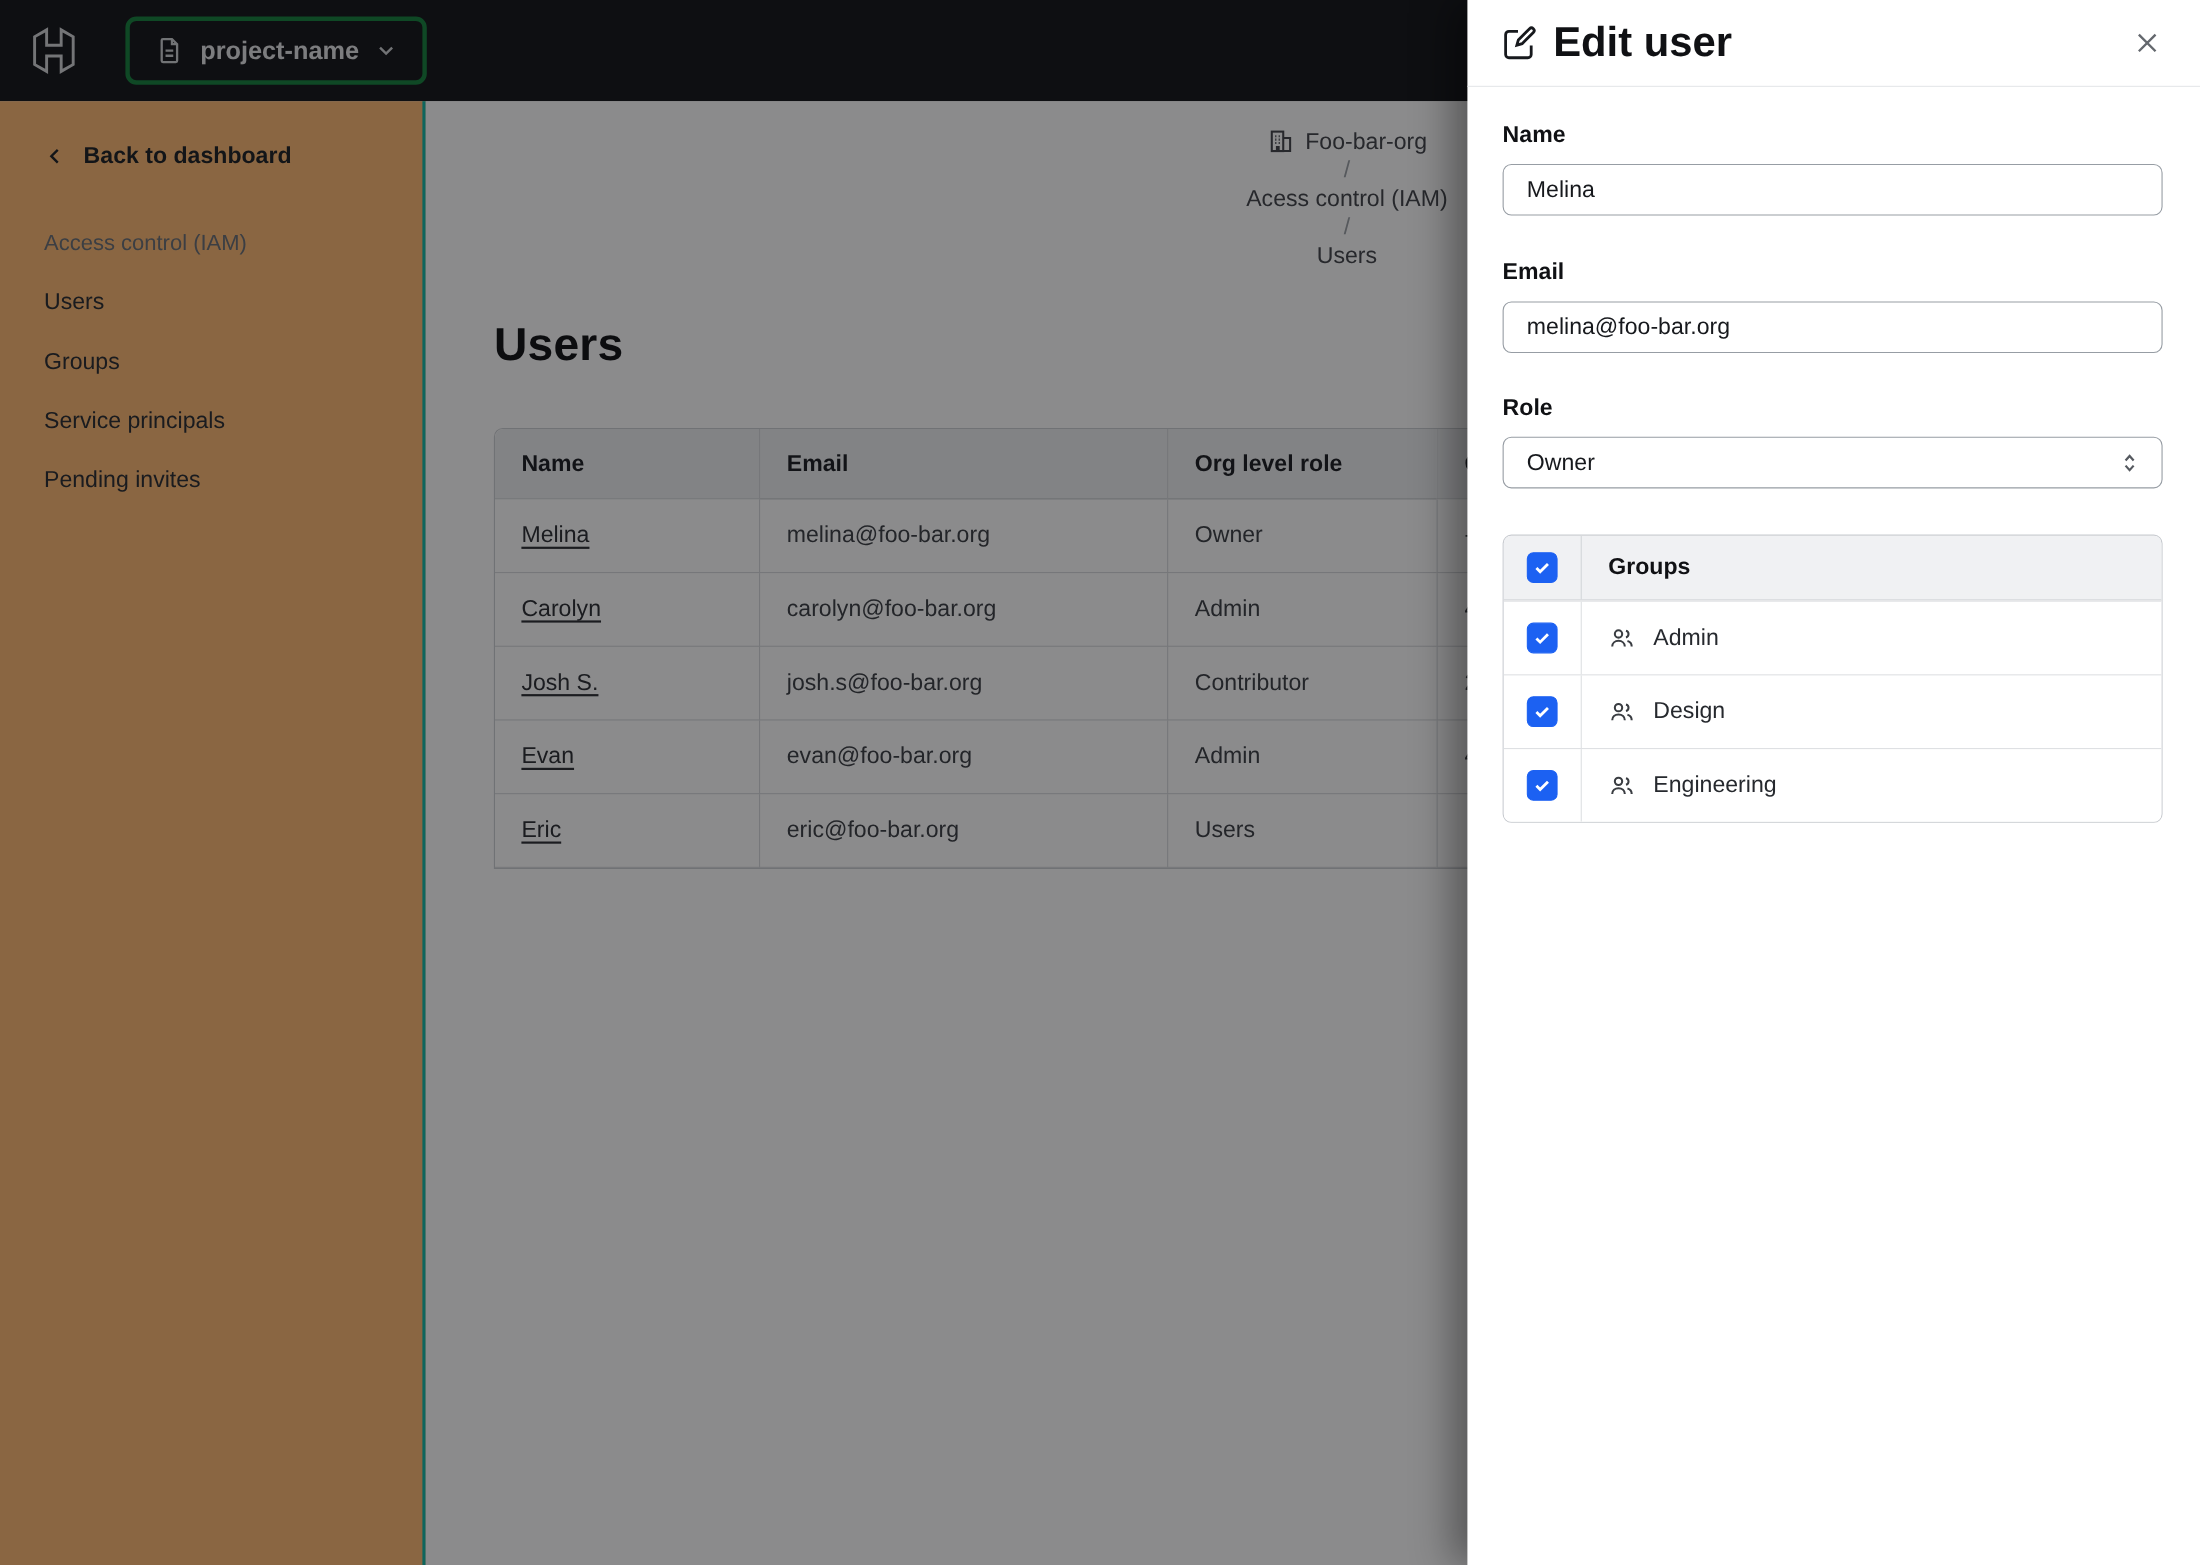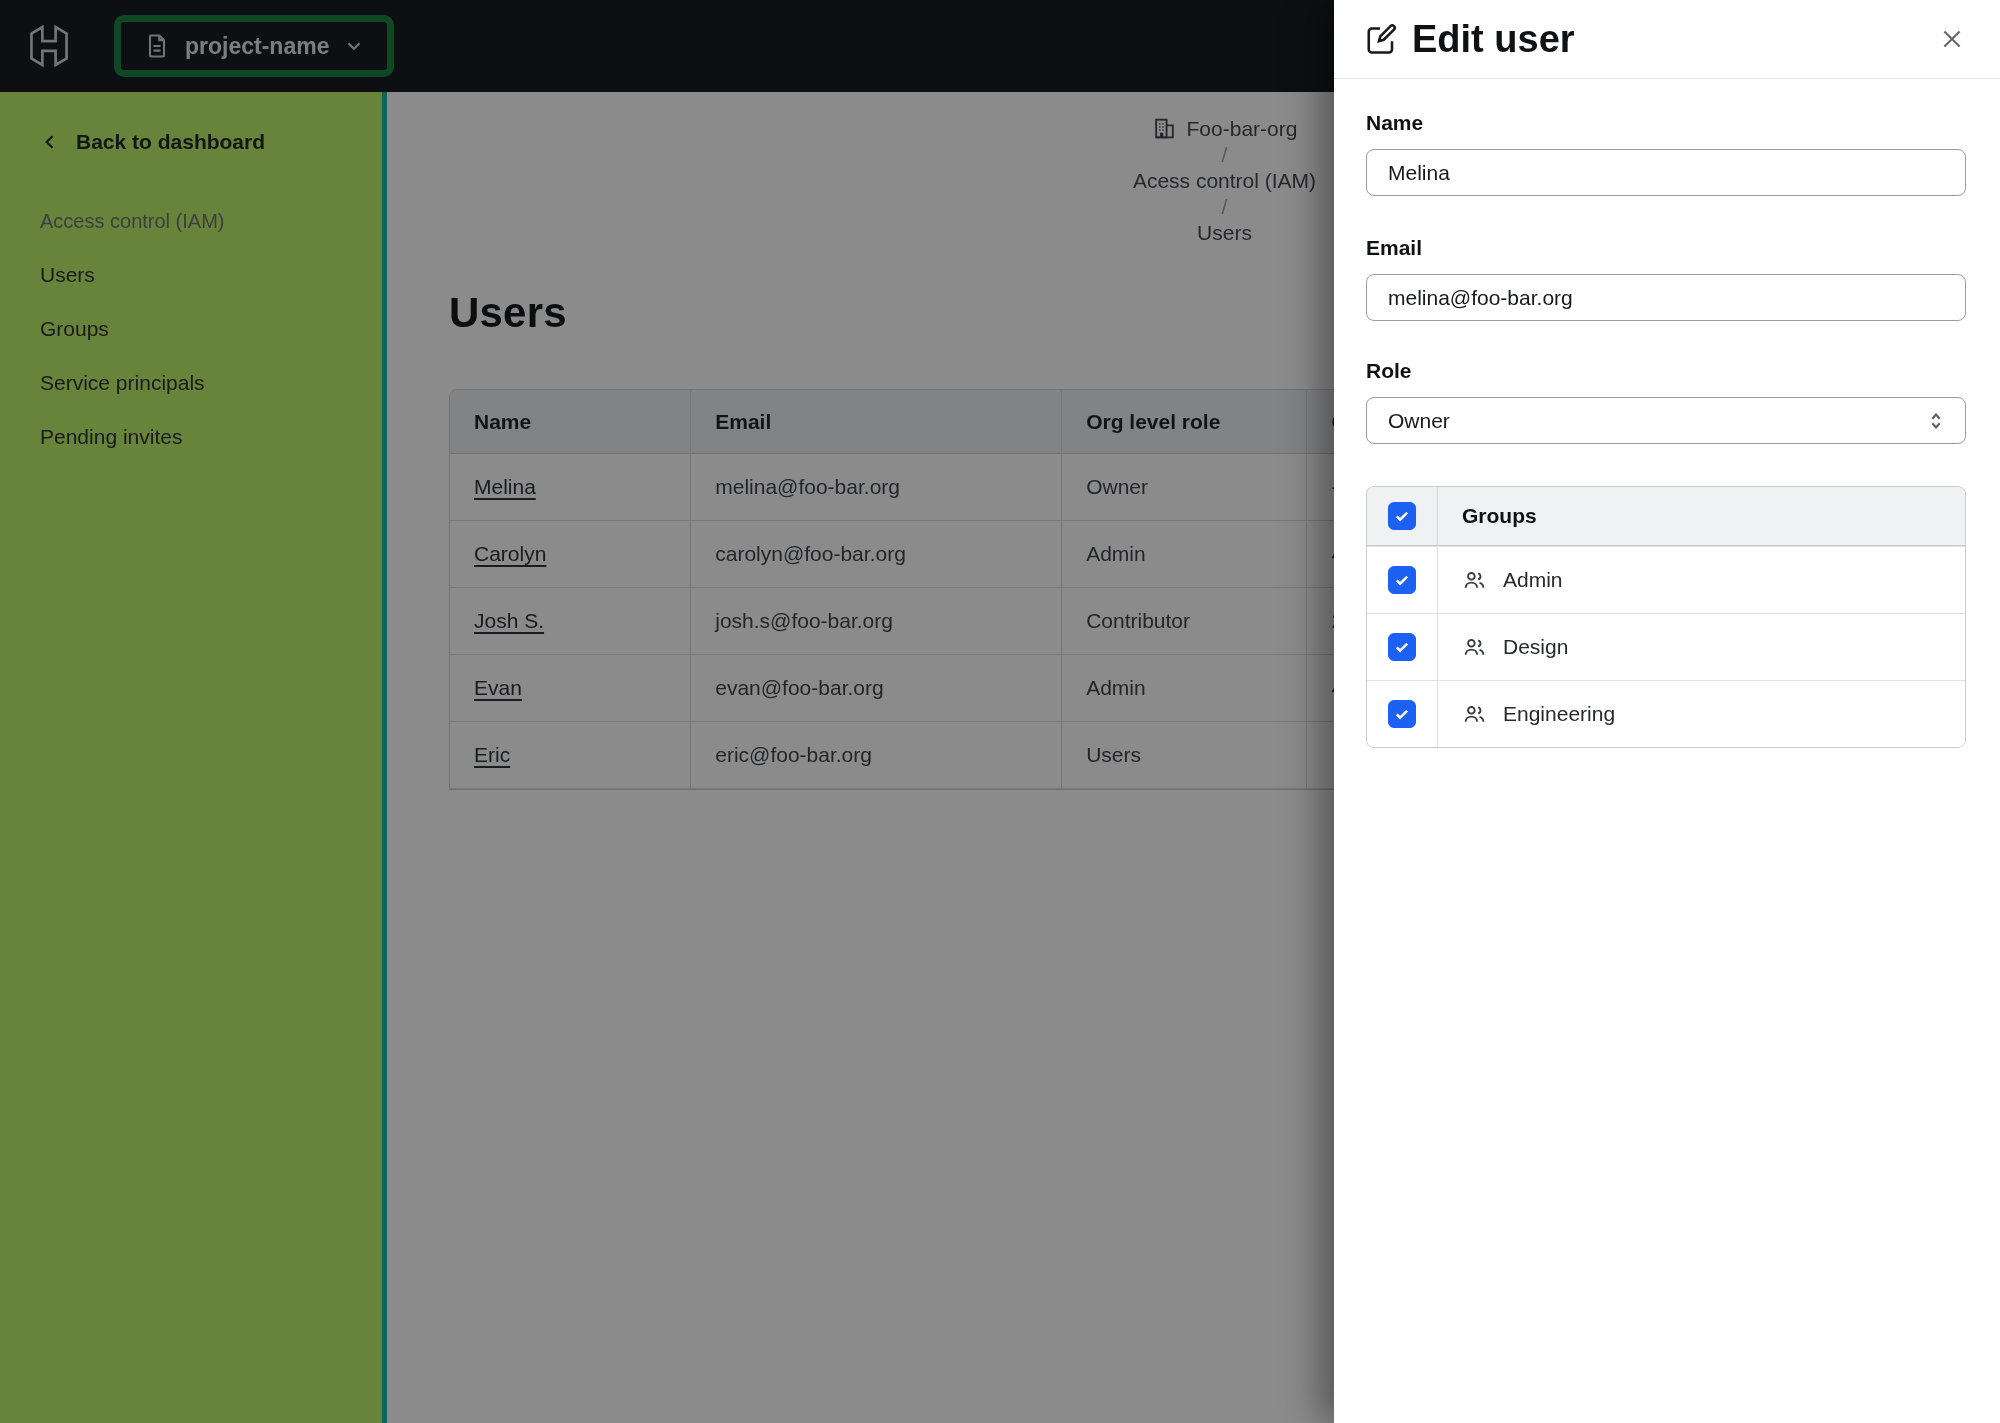--- a/index.html
+++ b/index.html
@@ -10,30 +10,30 @@
   }
 
   
   .topbar {
     position:absolute; left:0; top:0; width:100%; height:92px;
     background:#141519; display:flex; align-items:center; padding:0 26px;
   }
   .logo-mark { width:46px; height:46px; flex:0 0 auto; }
   .project-btn {
     margin-left:42px; height:62px; min-width:256px;
-    border:7px solid #15803d; border-radius:10px;
+    border:4px solid #15803d; border-radius:10px;
     display:flex; align-items:center; gap:14px; padding:0 22px;
     color:#e3e4e6; font-size:23px; font-weight:700; cursor:pointer; background:transparent;
   }
   .project-btn svg { flex:0 0 auto; }
 
   
   .shell { position:absolute; top:92px; left:0; right:0; bottom:0; display:flex; }
   .sidebar {
-    width:387px; flex:0 0 auto; background:#bef264; border-right:5px solid #14b8a6;
+    width:387px; flex:0 0 auto; background:#fdba74; border-right:3px solid #14b8a6;
     padding:38px 28px 0 40px; font-size:21px;
   }
   .back-link { display:flex; align-items:center; gap:16px; font-weight:700; color:#1d2025; cursor:pointer; }
   .side-section { margin-top:56px; color:#6a6f76; font-size:20px; }
   .side-item { margin-top:30px; color:#2a2d32; cursor:pointer; }
 
   .main { flex:1 1 auto; background:#ffffff; padding:24px 0 0 62px; position:relative; }
   .breadcrumb { display:flex; align-items:center; gap:2px; font-size:21px; color:#42454b;flex-direction:column; }
   .breadcrumb .crumb { display:flex; align-items:center; gap:10px; cursor:pointer; }
   .breadcrumb .sep { color:#9ba0a6; }

